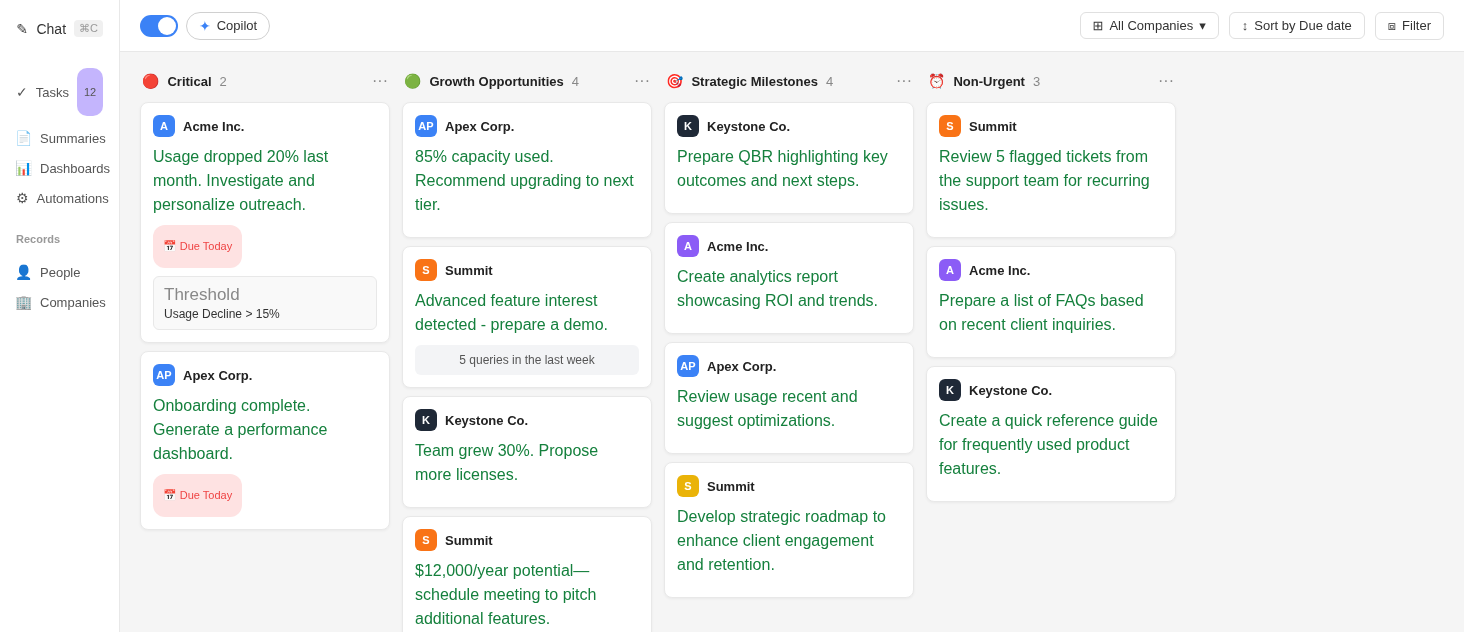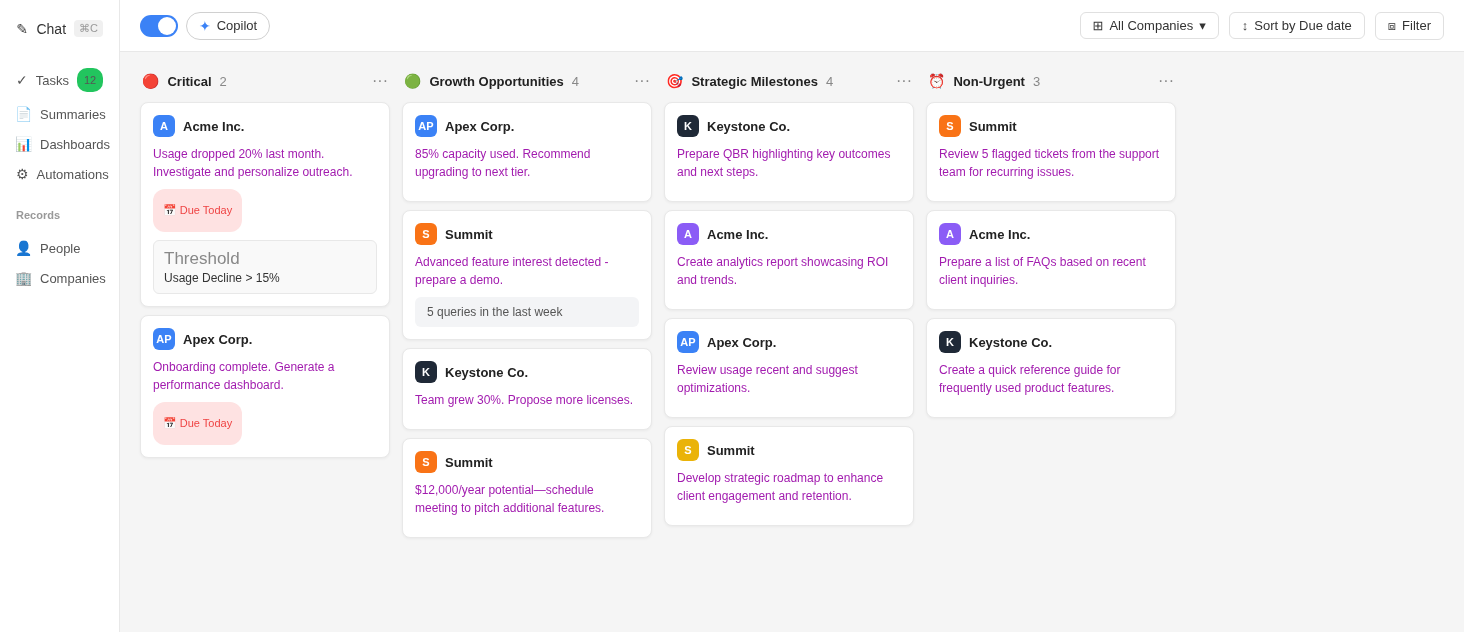--- a/index.html
+++ b/index.html
@@ -6,21 +6,21 @@
     body { font-family: -apple-system, BlinkMacSystemFont, 'Segoe UI', sans-serif; background: #f5f5f5; color: #222; font-size: 13px; }
 
     .app-container { display: flex; height: 632px; width: 1464px; overflow: hidden; }
 
     
     .sidebar { width: 120px; background: #fff; border-right: 1px solid #e8e8e8; display: flex; flex-direction: column; padding: 12px 0; flex-shrink: 0; }
     .sidebar-chat { display: flex; align-items: center; gap: 8px; padding: 8px 16px; cursor: pointer; color: #333; font-size: 14px; font-weight: 500; margin-bottom: 8px; }
     .sidebar-shortcut { margin-left: auto; font-size: 11px; color: #999; background: #f0f0f0; padding: 2px 5px; border-radius: 4px; }
     .sidebar-section { padding: 8px 0; }
     .sidebar-item { display: flex; align-items: center; gap: 8px; padding: 7px 16px; cursor: pointer; color: #555; font-size: 13px; }
-    .sidebar-badge { margin-left: auto; background: #22c55e; color: #555; border-radius: 10px; padding: 6px 7px; font-size: 11px; }
+    .sidebar-badge { margin-left: auto; background: #c4b5fd; color: #555; border-radius: 10px; padding: 18px 7px; font-size: 11px; }
     .sidebar-records-label { padding: 12px 16px 4px; font-size: 11px; color: #999; font-weight: 700; text-transform: none; }
     .sidebar-icon { width: 16px; height: 16px; display: flex; align-items: center; justify-content: center; font-size: 14px; }
 
     
     .main { display: flex; flex-direction: column; flex: 1; overflow: hidden; }
     .header { display: flex; align-items: center; padding: 8px 20px; background: #fff; border-bottom: 1px solid #e8e8e8; gap: 12px; height: 52px; }
     .copilot-toggle { display: flex; align-items: center; gap: 8px; }
     .toggle-switch { width: 38px; height: 22px; background: #3b82f6; border-radius: 11px; position: relative; cursor: pointer; }
     .toggle-knob { position: absolute; width: 18px; height: 18px; background: #fff; border-radius: 50%; top: 2px; right: 2px; }
     .copilot-btn { display: flex; align-items: center; gap: 6px; padding: 5px 12px; border: 1px solid #d0d0d0; border-radius: 20px; cursor: pointer; font-size: 13px; color: #333; background: #fff; }
@@ -35,26 +35,26 @@
     .column-title { font-weight: 700; font-size: 13px; }
     .column-count { color: #888; font-size: 13px; }
     .column-menu { margin-left: auto; cursor: pointer; color: #888; font-size: 16px; }
     .col-icon { font-size: 14px; }
 
     
     .card { background: #fff; border-radius: 8px; padding: 12px; border: 1px solid #e8e8e8; box-shadow: 0 1px 3px rgba(0,0,0,0.05); }
     .card-company { display: flex; align-items: center; gap: 8px; margin-bottom: 8px; }
     .company-avatar { width: 22px; height: 22px; border-radius: 6px; display: flex; align-items: center; justify-content: center; font-size: 11px; font-weight: bold; color: #fff; flex-shrink: 0; }
     .company-name { font-weight: 600; font-size: 13px; }
-    .card-desc { font-size: 12px; color: #a21caf; line-height: 1.5; margin-bottom: 8px; margin-top: 7px; }
+    .card-desc { font-size: 16px; color: #15803d; line-height: 1.5; margin-bottom: 8px; margin-top: 7px; }
     .due-badge { display: inline-flex; align-items: center; gap: 4px; background: #fee2e2; color: #ef4444; border-radius: 12px; padding: 15px 10px; font-size: 11px; font-weight: 500; }
     .threshold-box { background: #f9f9f9; border: 1px solid #e8e8e8; border-radius: 6px; padding: 8px 10px; margin-top: 8px; }
     .threshold-label { font-size: 17px; color: #888; margin-bottom: 2px; }
     .threshold-value { font-size: 12px; color: #333; font-weight: 500; }
-    .queries-box { background: #f3f4f6; border-radius: 6px; padding: 8px 12px; font-size: 12px; color: #555; }
+    .queries-box { background: #f3f4f6; border-radius: 6px; padding: 8px 12px; font-size: 12px; color: #555; text-align: center; }
 
     
     .av-blue { background: #3b82f6; }
     .av-orange { background: #f97316; }
     .av-purple { background: #8b5cf6; }
     .av-dark { background: #1f2937; }
     .av-yellow { background: #eab308; }
   </style>
 </head>
 <body>

